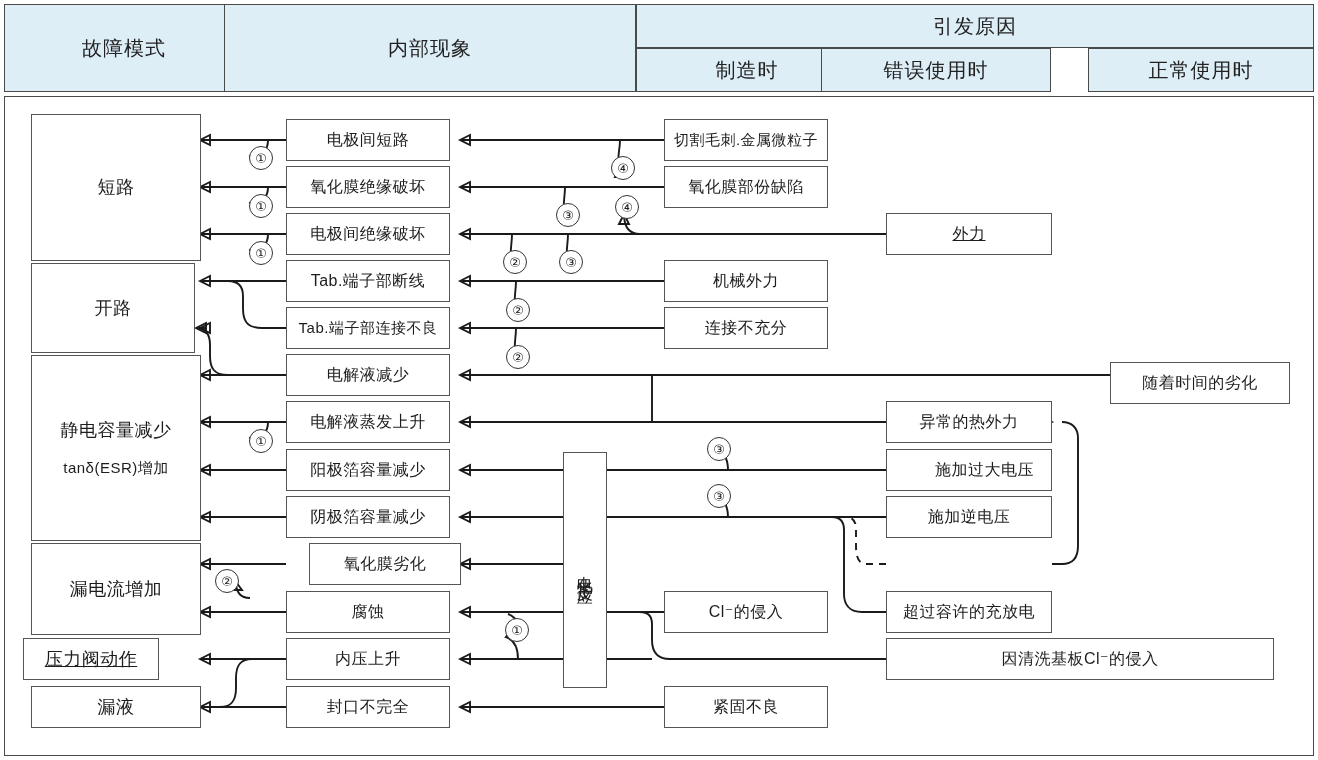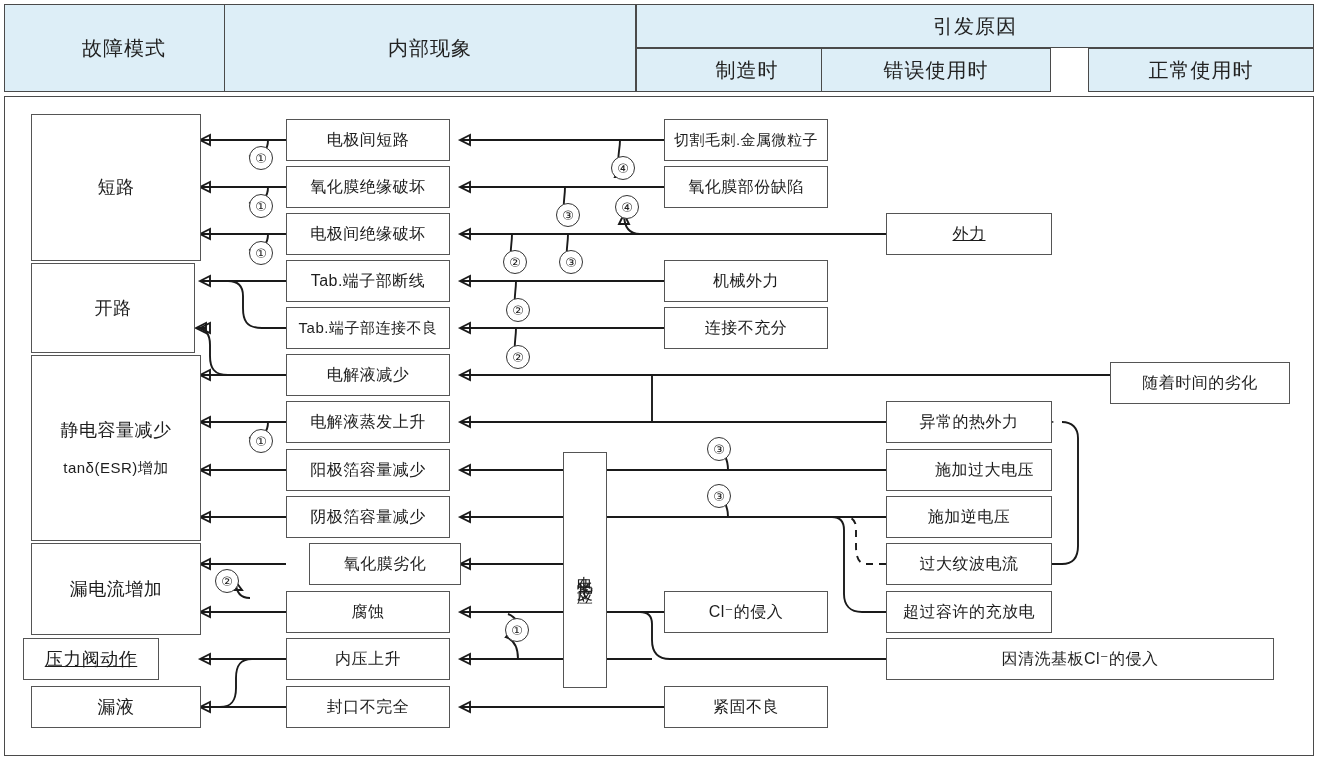--- a/index.html
+++ b/index.html
@@ -274,23 +274,20 @@
     </div>
   <div class="node" style="left:886px;top:401px;width:166px;height:42px;">
     <span>异常的热外力</span>
     </div>
   <div class="node" style="left:886px;top:449px;width:166px;height:42px;padding-left:31px;">
     <span>施加过大电压</span>
     </div>
   <div class="node" style="left:886px;top:496px;width:166px;height:42px;">
     <span>施加逆电压</span>
     </div>
-  <div class="node" style="left:886px;top:543px;width:166px;height:42px;">
-    <span>过大纹波电流</span>
-    </div>
   <div class="node" style="left:886px;top:591px;width:166px;height:42px;">
     <span>超过容许的充放电</span>
     </div>
   <div class="node" style="left:886px;top:638px;width:388px;height:42px;">
     <span>因清洗基板Cl⁻的侵入</span>
     </div>
 
   <div class="node" style="left:1110px;top:354px;width:180px;height:42px;margin-top:8px;">
     <span>随着时间的劣化</span>
     </div>

